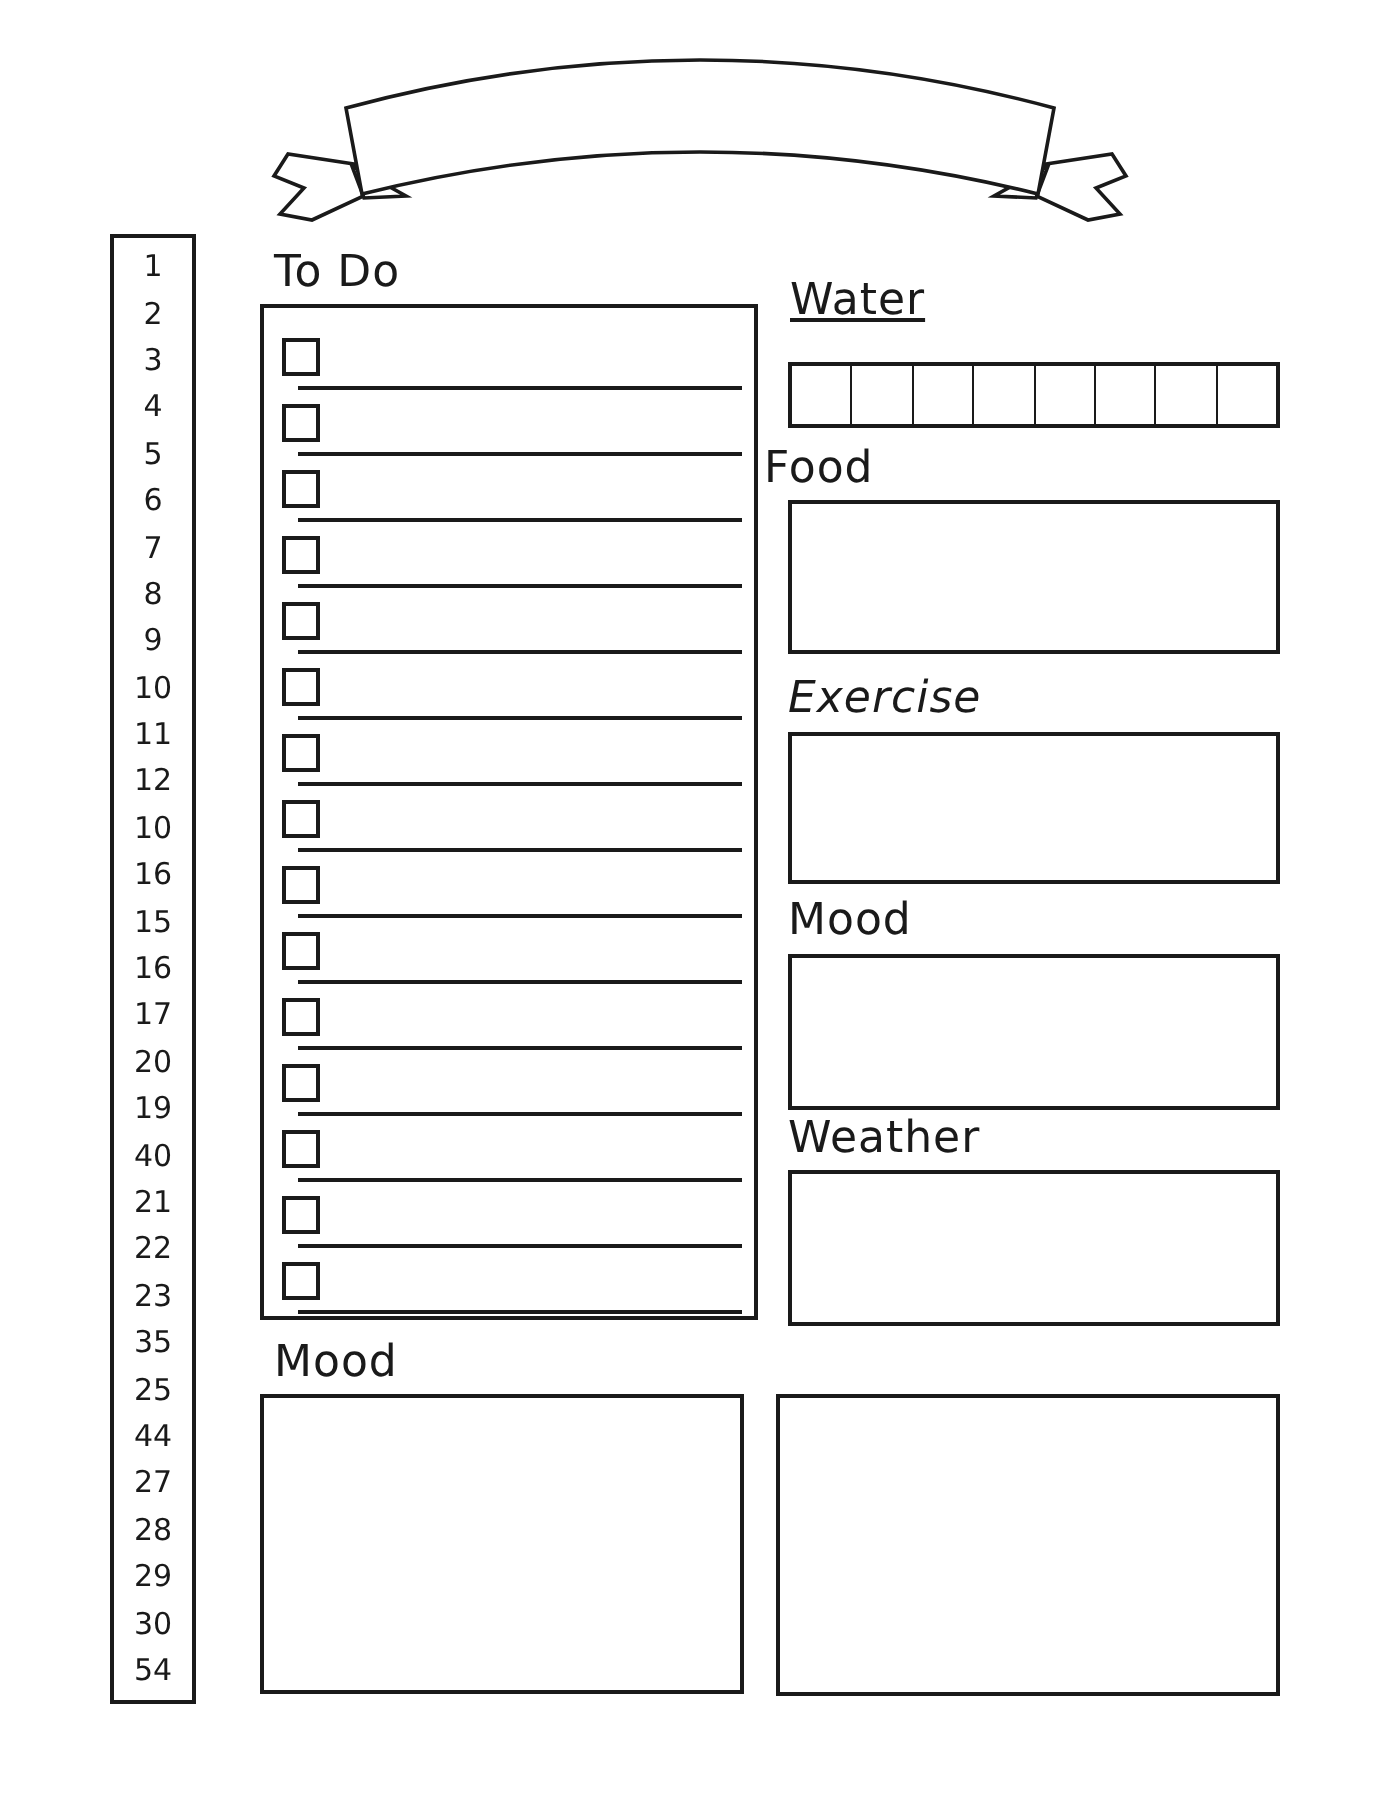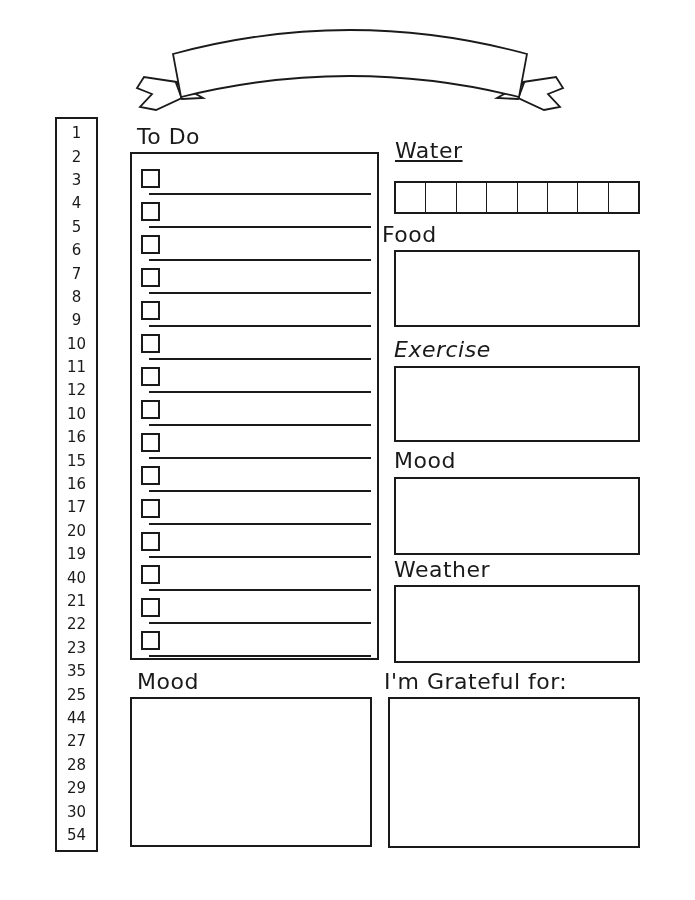--- a/index.html
+++ b/index.html
@@ -203,16 +203,15 @@
 
   <div class="label" style="left:394px; top:448px;">Mood</div>
   <div class="frame" style="left:394px; top:477px; width:246px; height:78px;"></div>
 
   <div class="label" style="left:394px; top:557px;">Weather</div>
   <div class="frame" style="left:394px; top:585px; width:246px; height:78px;"></div>
 
   <div class="label" style="left:137px; top:669px;">Mood</div>
   <div class="frame" style="left:130px; top:697px; width:242px; height:150px;"></div>
 
-  <div class="label" style="left:384px; top:669px;">I'm Grateful for:</div>
   <div class="frame" style="left:388px; top:697px; width:252px; height:151px;"></div>
 
 </div>
 
 </body></html>

